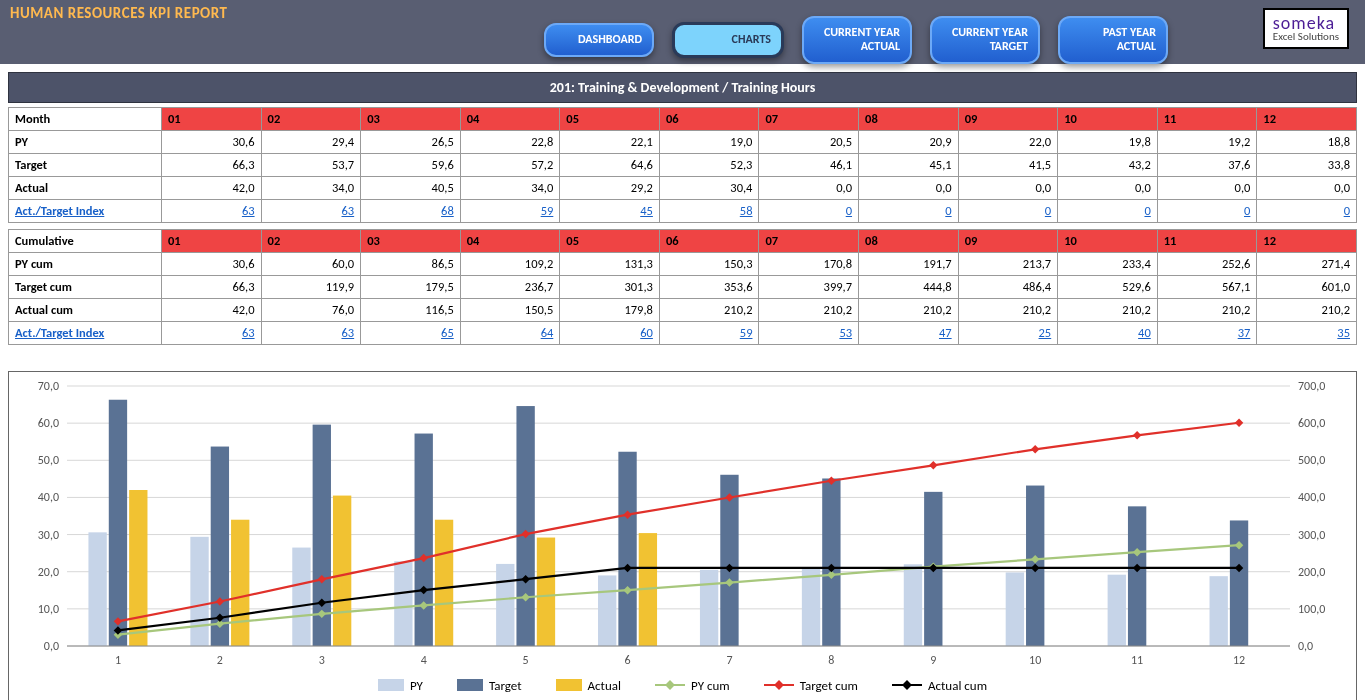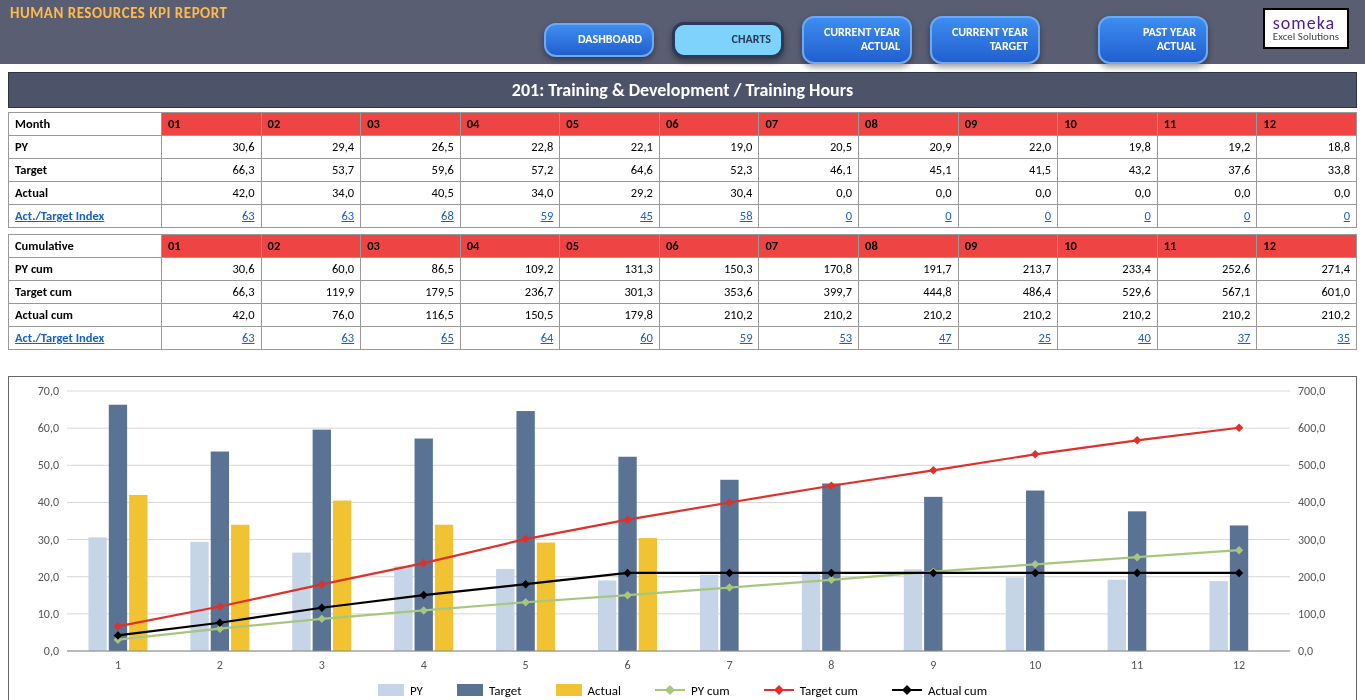--- a/index.html
+++ b/index.html
@@ -12,21 +12,21 @@
   .navs{display:flex;gap:18px;align-items:center;padding-top:16px;}
   .btn{background:linear-gradient(#3e8df0,#215fcf);color:#fff;border:2px solid #6ca9f7;border-radius:12px;
        padding:8px 10px;font-size:12px;font-weight:700;text-align:right;box-shadow:0 3px 6px rgba(0,0,0,.4);
        min-width:86px;line-height:1.15;cursor:pointer;}
   .btn.white{background:#7dd3fc;color:#2a3a58;border:3px solid #2a3a58;}
   .logo{margin-left:auto;background:#fff;border:2px solid #000;padding:2px 8px 4px;margin-top:8px;margin-right:6px;}
   .logo .l1{font-size:18px;font-weight:400;letter-spacing:1px;color:#4c1d95;}
   .logo .l2{font-size:11px;text-align:center;color:#444;margin-top:-4px;}
   
   .barwrap{padding:8px 8px 0;}
-  .bar{background:#4d5369;color:#fff;text-align:center;font-weight:700;font-size:18px;padding:6px 16px;
+  .bar{background:#4d5369;color:#fff;text-align:center;font-weight:700;font-size:14px;padding:6px 16px;
        border:1px solid #2f3340;}
   
   .tblwrap{padding:4px 8px 16px;}
   table{border-collapse:collapse;width:100%;table-layout:fixed;}
   th,td{border:1px solid #999;padding:2px 6px;height:18px;font-size:12.5px;}
   th.rowh{text-align:left;font-weight:700;background:#fff;width:140px;}
   td{text-align:right;}
   th.colh{background:#ef4444;font-weight:700;text-align:left;}
   tr.idx td, tr.idx th{color:#1860c8;text-decoration:underline;}
   .gap{height:6px;}
@@ -50,21 +50,21 @@
   <div class="titles">
     <div class="t1">HUMAN RESOURCES KPI REPORT</div>
   </div>
   <div class="navs">
     <div class="btn">DASHBOARD</div>
     <div class="btn white">CHARTS</div>
     <div class="btn" style="white-space:pre-line;">CURRENT YEAR
 ACTUAL</div>
     <div class="btn" style="white-space:pre-line;">CURRENT YEAR
 TARGET</div>
-    <div class="btn" style="white-space:pre-line;margin-left:40px;">PAST YEAR
+    <div class="btn" style="white-space:pre-line;">PAST YEAR
 ACTUAL</div>
   </div>
   <div class="logo">
     <div class="l1">someka</div>
     <div class="l2">Excel Solutions</div>
   </div>
 </div>
 
 <div class="barwrap">
       <div class="bar">201: Training &amp; Development / Training Hours</div>

